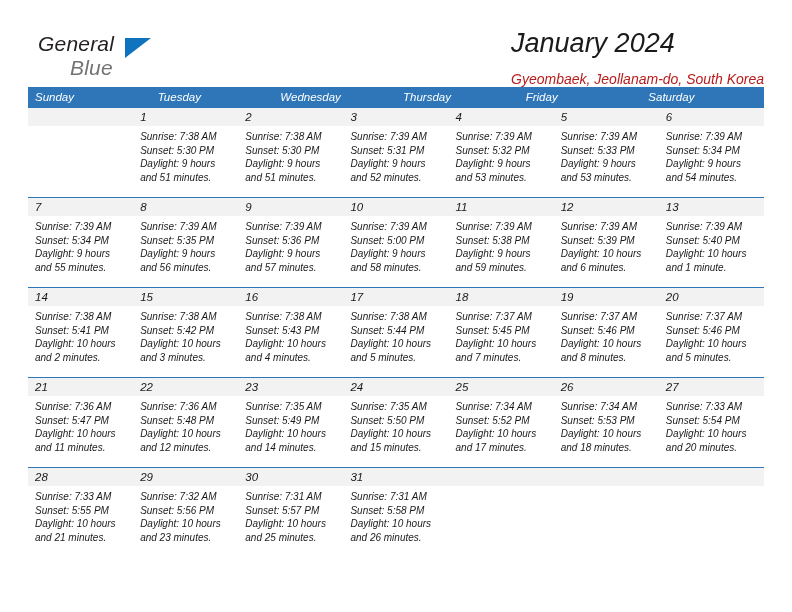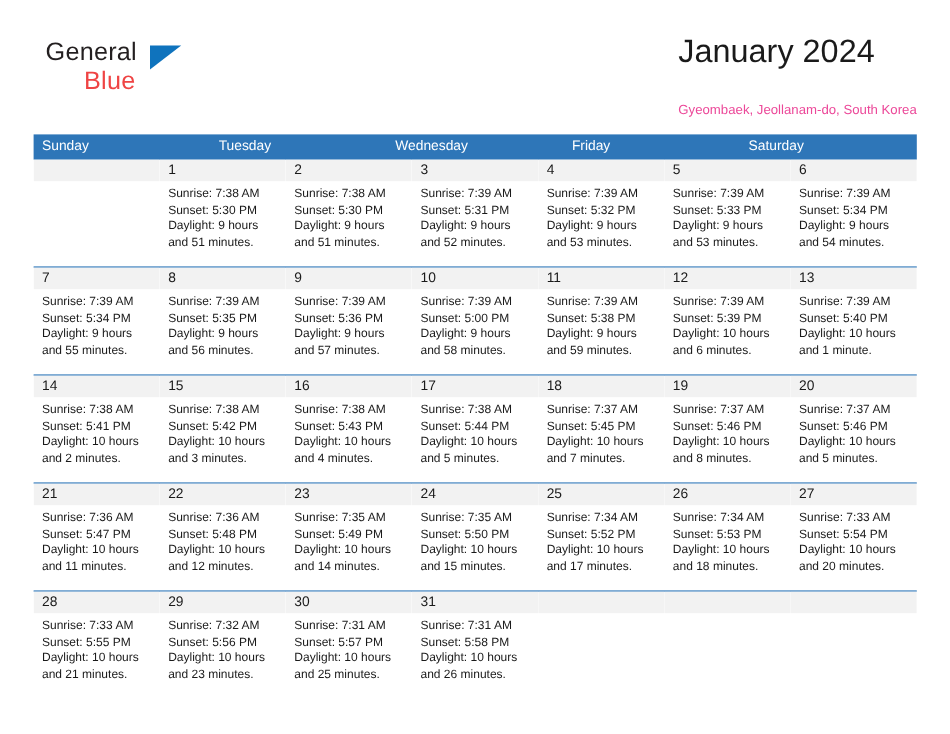--- a/index.html
+++ b/index.html
@@ -12,20 +12,21 @@
     background: #ffffff;
     font-family: "Liberation Sans", sans-serif;
     color: #1a1a1a;
     overflow: hidden;
   }
   .page {
     position: relative;
     width: 792px;
     height: 612px;
     box-sizing: border-box;
+    font-style: italic;
   }
 
   
   .header {
     position: absolute;
     left: 28px;
     top: 26px;
     right: 28px;
     height: 66px;
   }
@@ -44,21 +45,21 @@
     letter-spacing: 0.2px;
     color: #231f20;
     font-family: "Liberation Sans", sans-serif;
   }
   .logo-blue {
     position: absolute;
     left: 32px;
     top: 24px;
     font-size: 21px;
     letter-spacing: 0.2px;
-    color: #ef4444;
+    color: #737373;
     font-family: "Liberation Sans", sans-serif;
   }
   .logo-triangle {
     position: absolute;
     left: 87px;
     top: 6px;
     width: 0;
     height: 0;
     border-left: 26px solid #0f73bd;
     border-bottom: 20px solid transparent;
@@ -70,32 +71,32 @@
     top: 0;
     text-align: left;
   }
   .cal-title {
     font-size: 27px;
     color: #1a1a1a;
     line-height: 34px;
     white-space: nowrap;
   }
   .cal-subtitle {
-    font-size: 11px;
-    color: #ec4899;
+    font-size: 14px;
+    color: #b91c1c;
     line-height: 22px;
-    margin-top: 21px;
+    margin-top: 8px;
     white-space: nowrap;
   }
 
   
   .calendar {
     position: absolute;
     left: 28px;
-    top: 112px;
+    top: 87px;
     width: 736px;
   }
   .weekday-row {
     display: flex;
     background: #2e76b8;
     height: 21px;
   }
   .weekday {
     flex: 1 1 0;
     color: #ffffff;
@@ -158,20 +159,21 @@
       <div class="cal-title">January 2024</div>
       <div class="cal-subtitle">Gyeombaek, Jeollanam-do, South Korea</div>
     </div>
   </div>
 
   <div class="calendar">
     <div class="weekday-row">
       <div class="weekday">Sunday</div>
       <div class="weekday">Tuesday</div>
       <div class="weekday">Wednesday</div>
+      <div class="weekday">Thursday</div>
       <div class="weekday">Friday</div>
       <div class="weekday">Saturday</div>
     </div>
 
     <div class="week first">
       <div class="day empty">
         <div class="day-number-band"></div>
         <div class="day-details">
           <div></div>
           <div></div>

